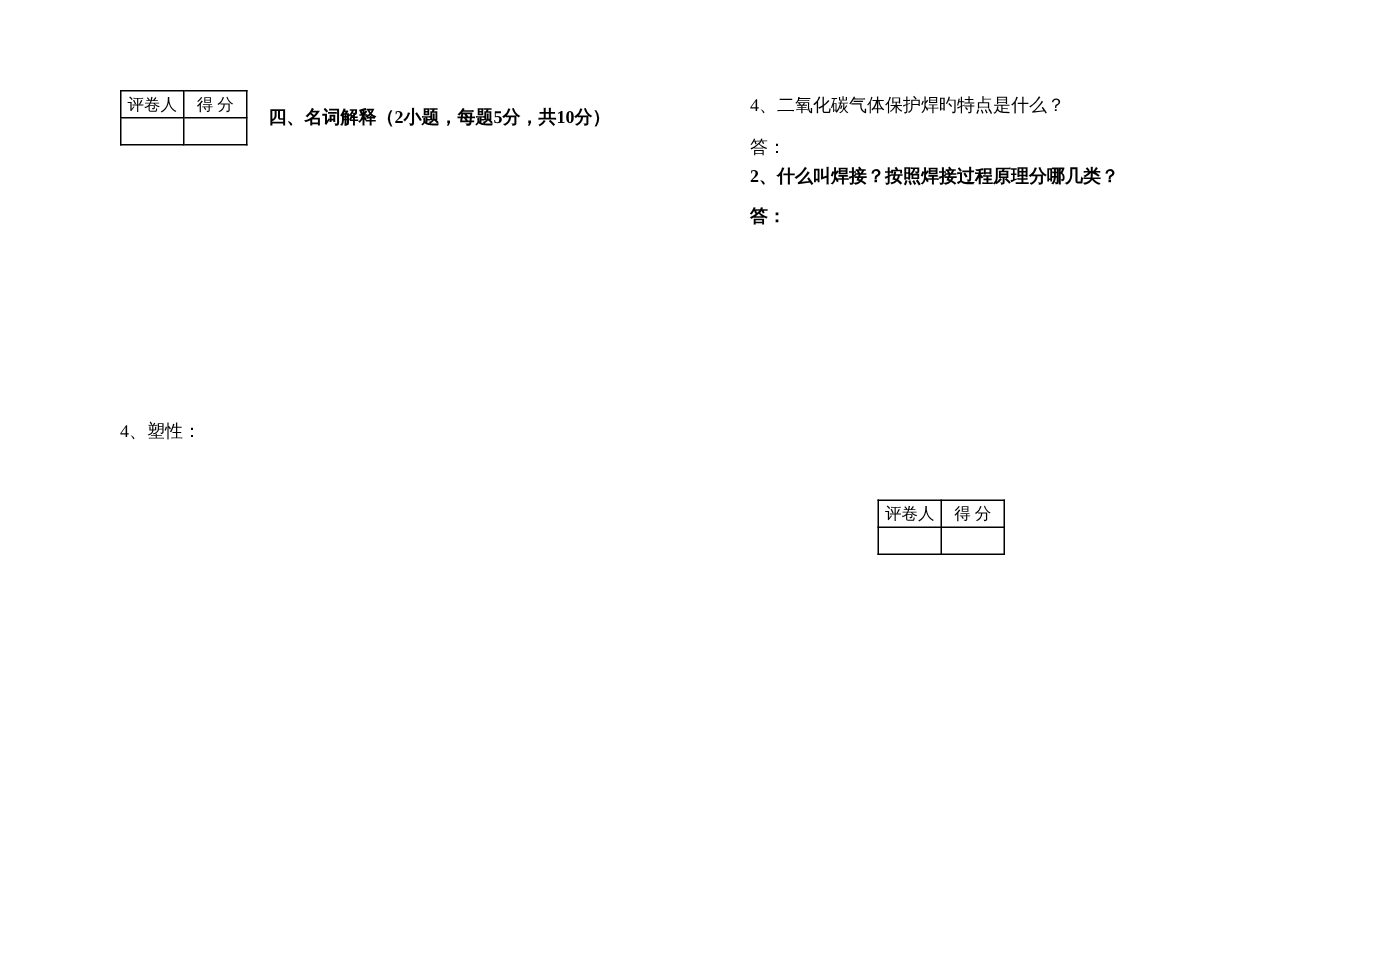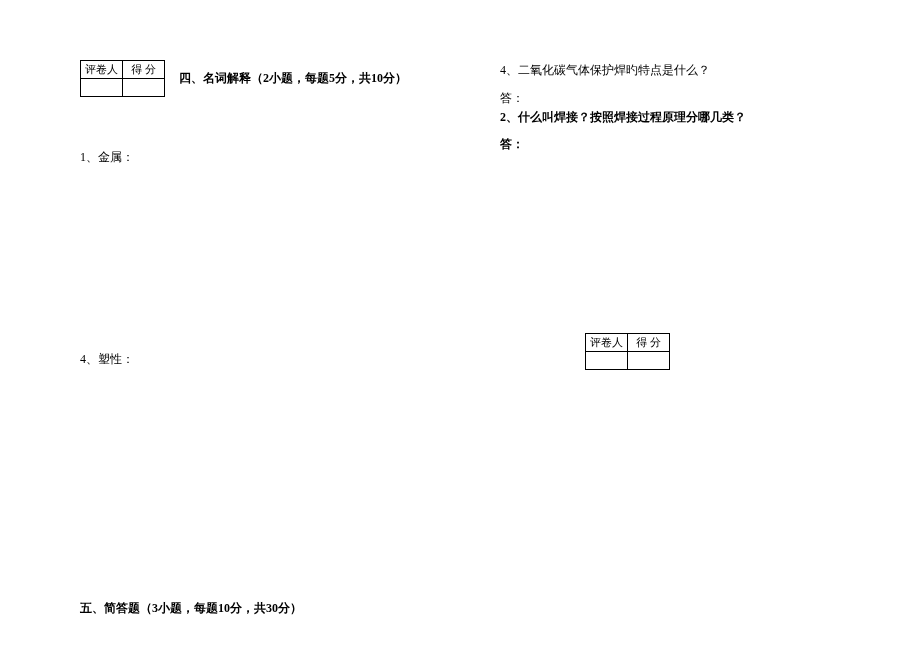--- a/index.html
+++ b/index.html
@@ -95,27 +95,23 @@
         </tr>
         <tr>
           <td></td>
           <td></td>
         </tr>
       </tbody>
         </table>
       <div class="section-title">四、名词解释（2小题，每题5分，共10分）</div>
     </div>
 
-    <div class="question q1-left">1、金属：</div>
 
     <div class="question q2-left">4、塑性：</div>
 
-    <div class="section5-row">
-      <div class="section-title">五、简答题（3小题，每题10分，共30分）</div>
-    </div>
 
   </div>
 
   <div class="column column-right">
 
     <div class="right-q1">
       <div class="question">4、二氧化碳气体保护焊旳特点是什么？</div>
       <div class="answer-label">答：</div>
     </div>
 

